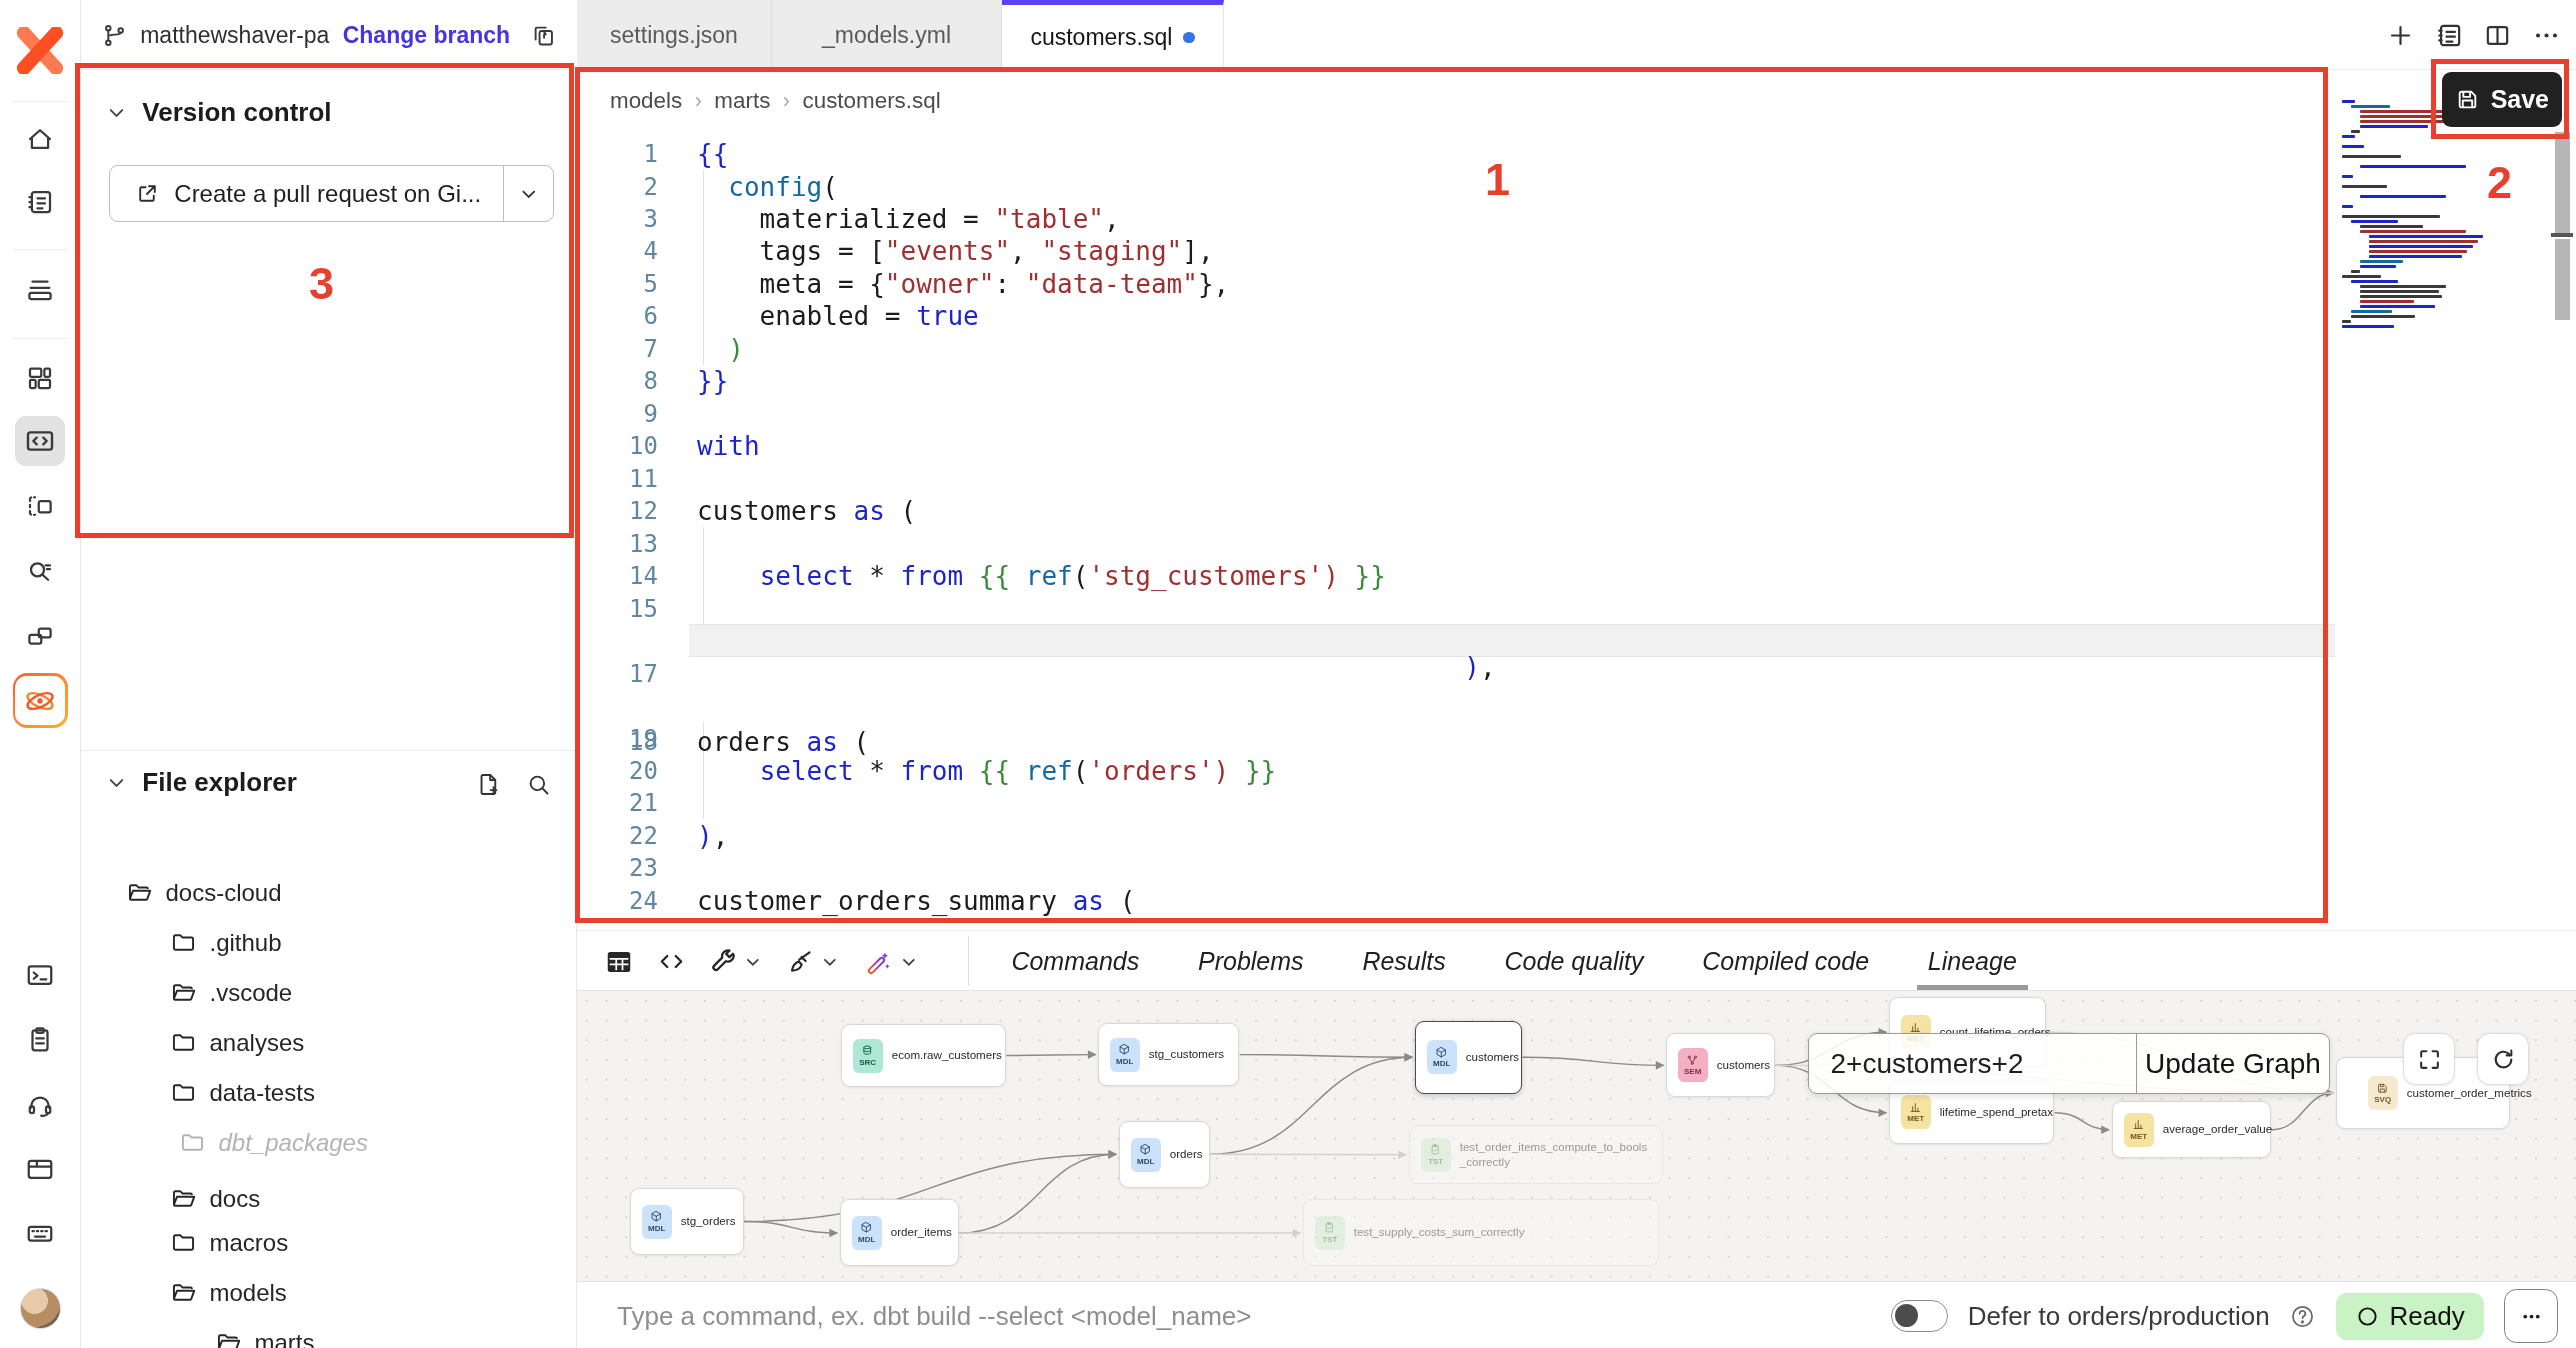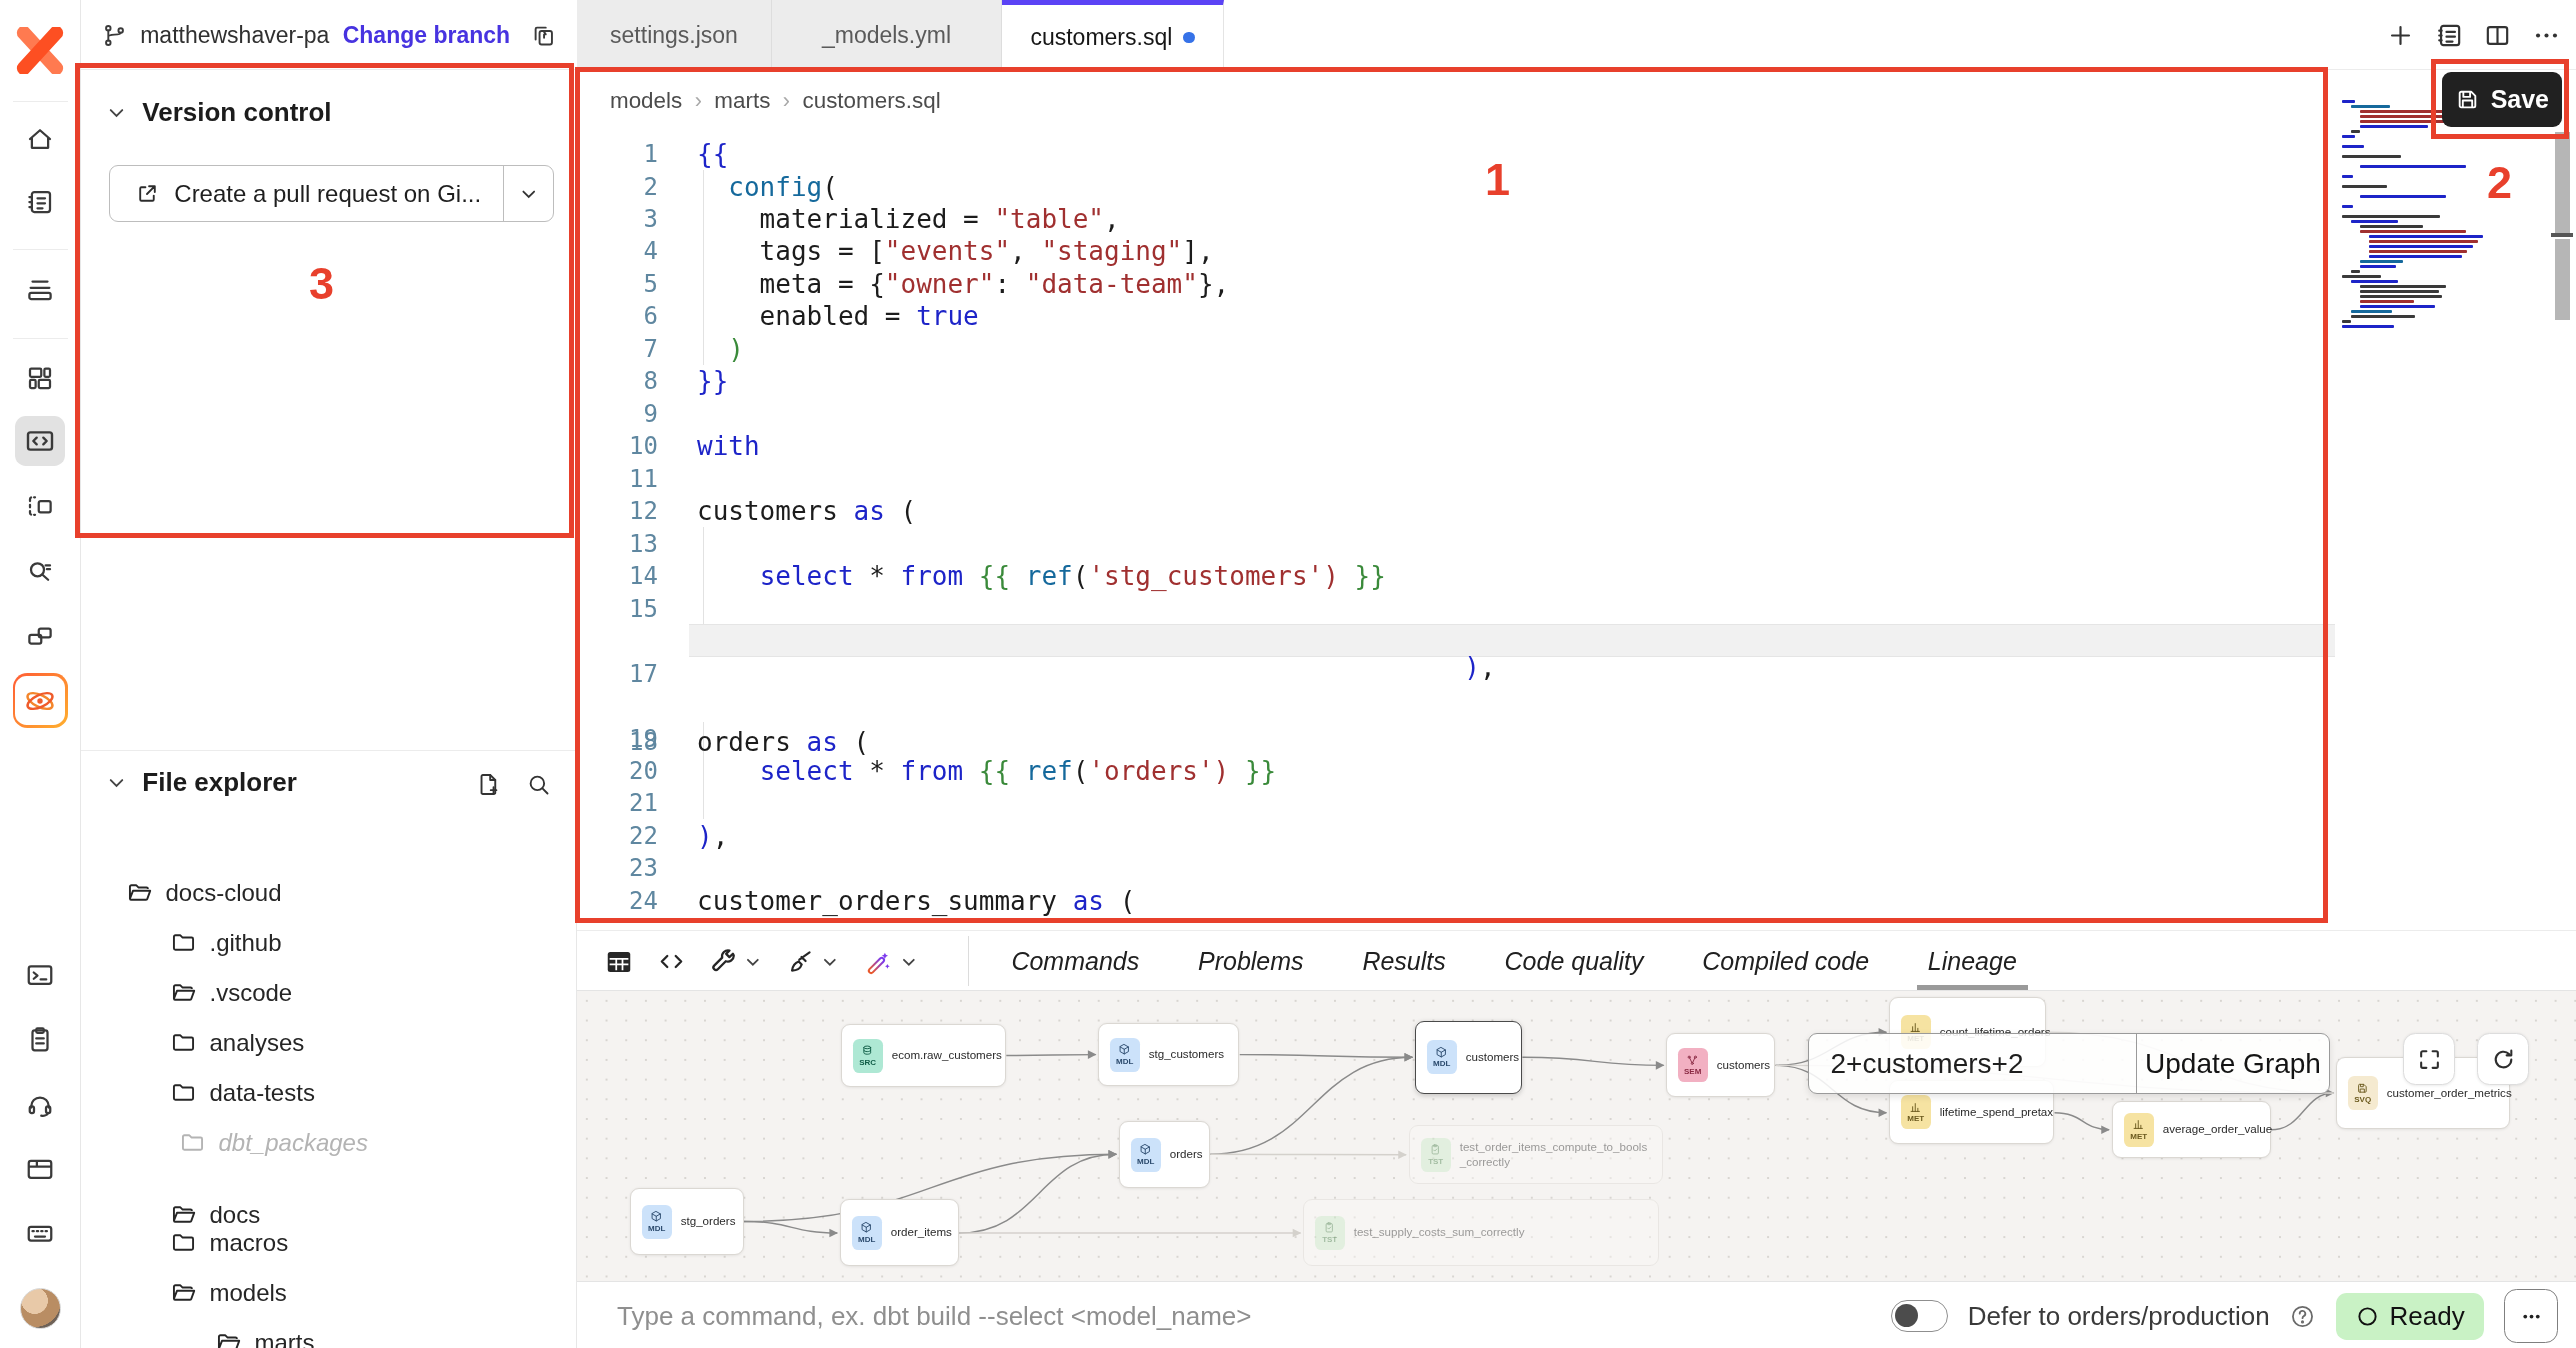--- a/index.html
+++ b/index.html
@@ -362,21 +362,21 @@
             <span>data-tests</span>
           </div>
           <div class="file-item muted" style="left: 98px; top: 372px;">
             <span>
               <svg width="27" height="27" viewBox="0 0 24 24" fill="none" stroke="currentColor" stroke-width="1.7" stroke-linejoin="round">
                 <path d="M3.5 17.2 V6.8 A1.3 1.3 0 0 1 4.8 5.5 H9 L11 7.5 H19.2 A1.3 1.3 0 0 1 20.5 8.8 V17.2 A1.3 1.3 0 0 1 19.2 18.5 H4.8 A1.3 1.3 0 0 1 3.5 17.2 Z"></path>
               </svg>
             </span>
             <span>dbt_packages</span>
           </div>
-          <div class="file-item" style="left: 89px; top: 444px; text-align: right;">
+          <div class="file-item" style="left: 89px; top: 428px; text-align: right;">
             <span>
               <svg width="27" height="27" viewBox="0 0 24 24" fill="none" stroke="currentColor" stroke-width="1.7" stroke-linejoin="round">
                 <path d="M3.5 17.5 V6.8 A1.3 1.3 0 0 1 4.8 5.5 H9 L11 7.5 H18.2 A1.3 1.3 0 0 1 19.5 8.8 M6.2 10.5 H21.5 L19 17.5 A1.3 1.3 0 0 1 17.8 18.5 H4.8 A1.3 1.3 0 0 1 3.5 17.5 Z"></path>
               </svg>
             </span>
             <span>docs</span>
           </div>
           <div class="file-item" style="left: 89px; top: 472px;">
             <span>
               <svg width="27" height="27" viewBox="0 0 24 24" fill="none" stroke="currentColor" stroke-width="1.7" stroke-linejoin="round">
@@ -776,21 +776,21 @@
         <div class="lnode" style="left: 1535px; top: 110px; width: 159px; height: 57px;">
           <div class="lbadge" style="background: rgb(246, 227, 162); color: rgb(107, 90, 30);">
             <svg width="12.5" height="12.5" viewBox="0 0 24 24" fill="none" stroke="#6b5a1e" stroke-width="1.8" stroke-linejoin="round" stroke-linecap="round">
               <path d="M4 20 H20 M7 20 V11 M12 20 V5 M17 20 V14"></path>
             </svg>
             <span>MET</span>
           </div>
           <div class="llabel">average_order_value</div>
         </div>
         <div class="lnode" style="left: 1759px; top: 66px; width: 174px; height: 72px;">
-          <div class="lbadge" style="background: rgb(245, 234, 208); color: rgb(107, 90, 30);">
+          <div class="lbadge" style="background: rgb(245, 234, 208); color: rgb(107, 90, 30); margin-left: 20px;">
             <svg width="12.5" height="12.5" viewBox="0 0 24 24" fill="none" stroke="#6b5a1e" stroke-width="1.8" stroke-linejoin="round" stroke-linecap="round">
               <path d="M5 6 A1.5 1.5 0 0 1 6.5 4.5 H15 L19.5 9 V18 A1.5 1.5 0 0 1 18 19.5 H6.5 A1.5 1.5 0 0 1 5 18 Z"></path>
               <path d="M8.5 4.5 V9 H14 V4.5 M8 19.5 V13.5 H16 V19.5"></path>
             </svg>
             <span>SVQ</span>
           </div>
           <div class="llabel">customer_order_metrics</div>
         </div>
       </div>
     <div id="selector">

